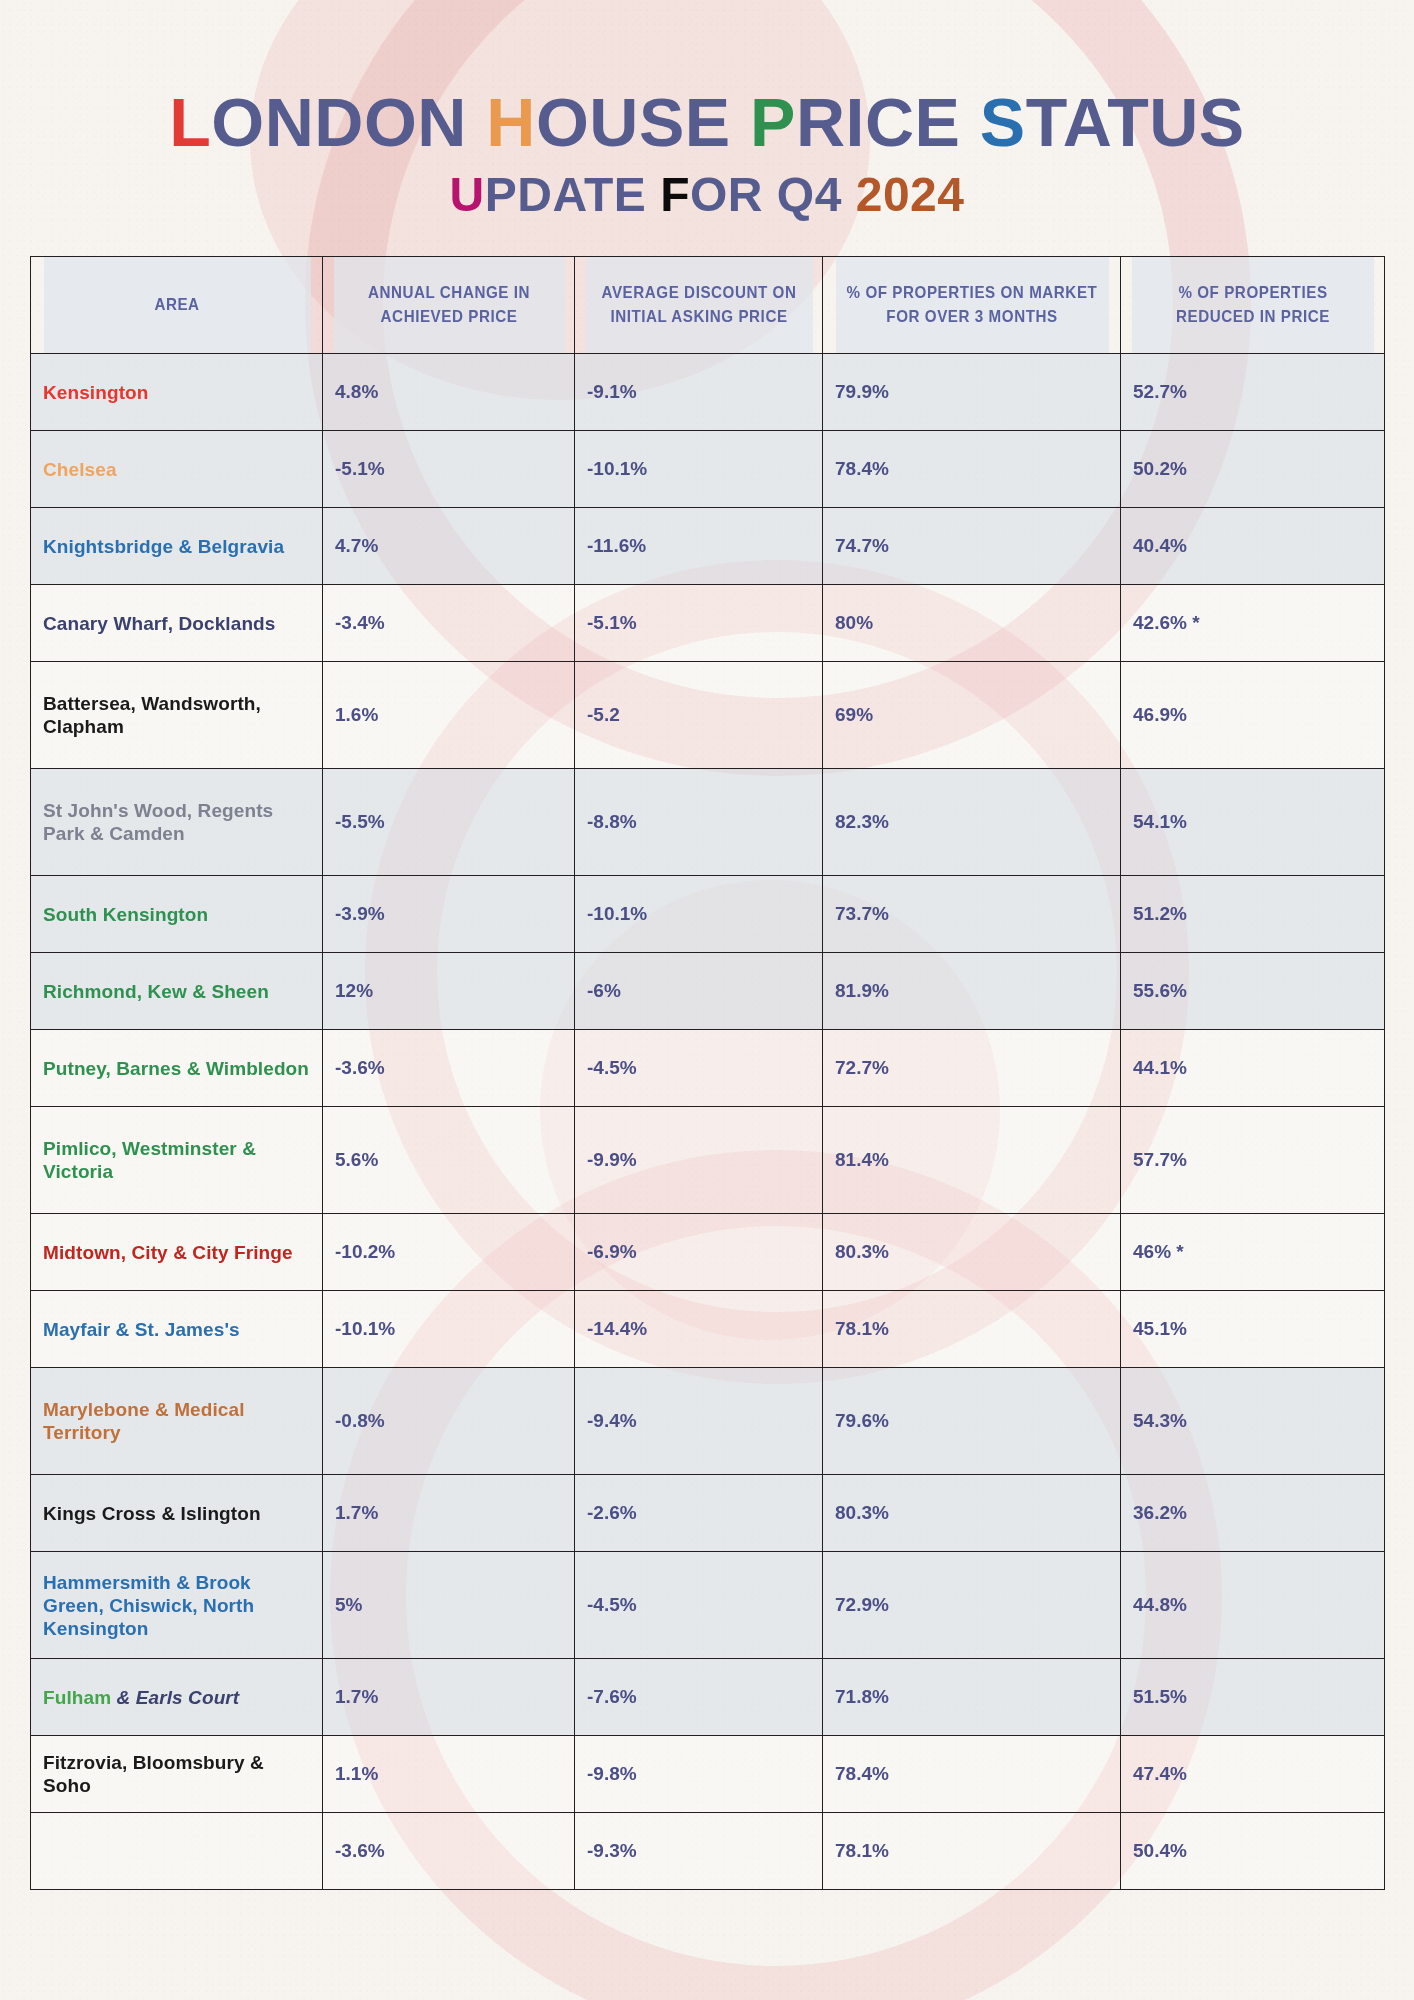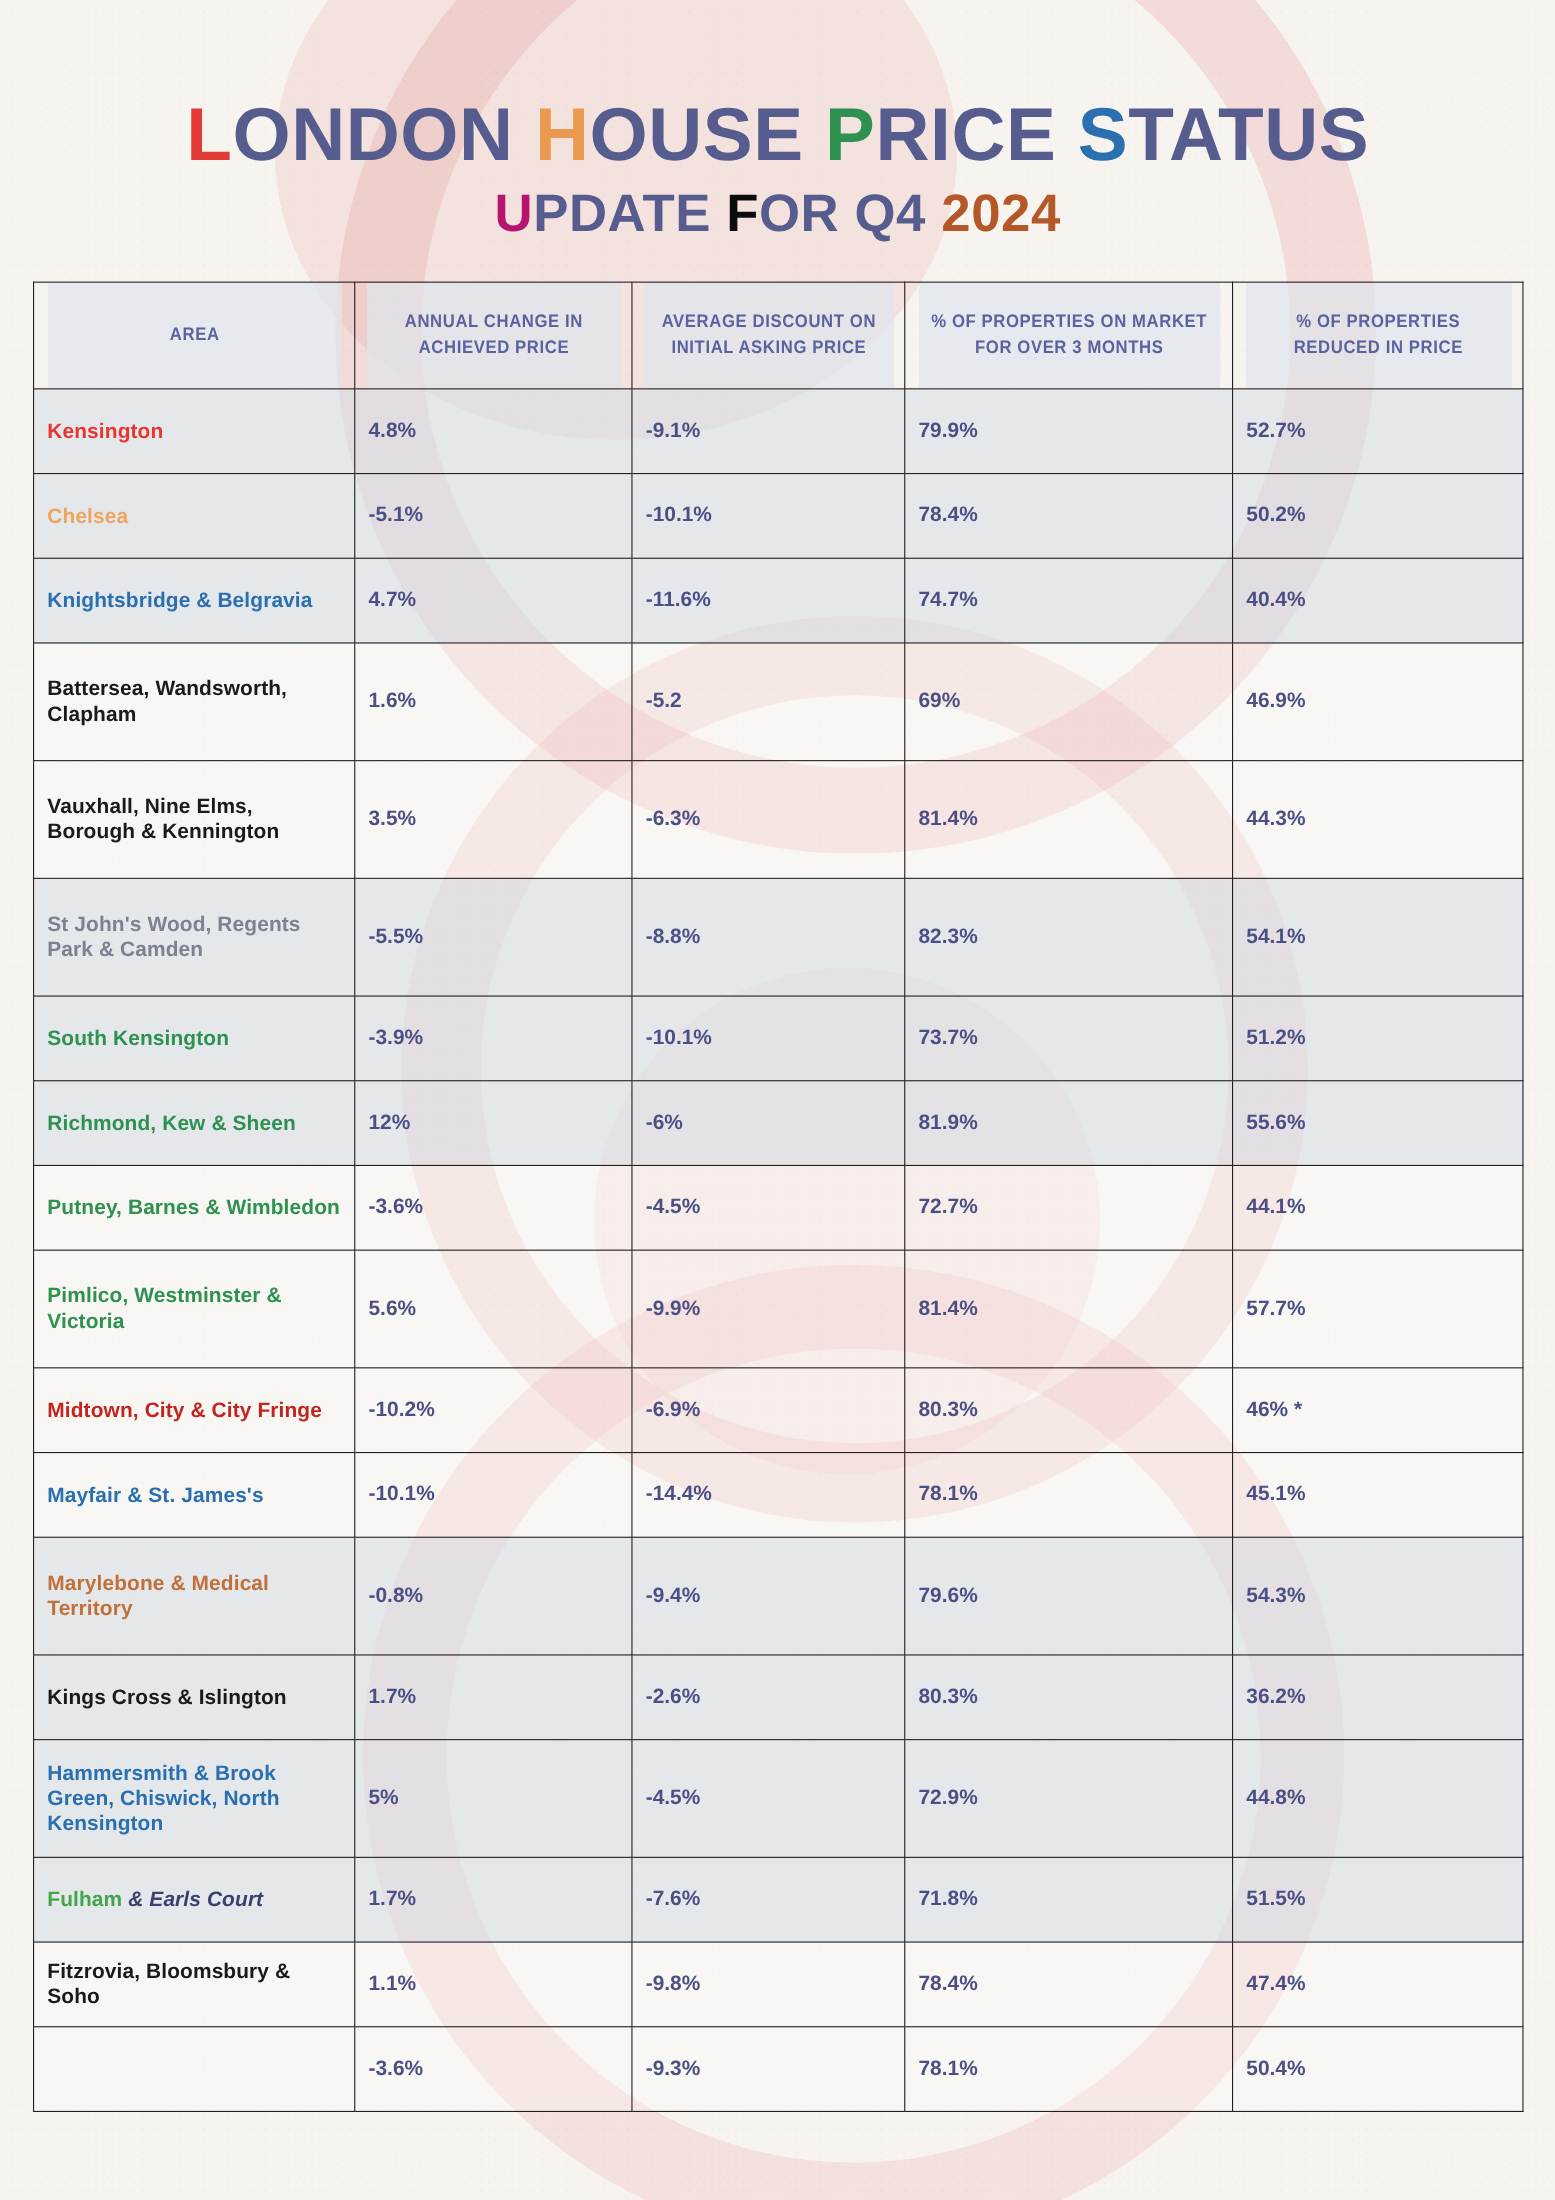--- a/index.html
+++ b/index.html
@@ -182,34 +182,34 @@
           <td>78.4%</td>
           <td>50.2%</td>
         </tr>
         <tr class="shade">
           <td class="area"><span class="a-blue">Knightsbridge &amp; Belgravia</span></td>
           <td>4.7%</td>
           <td>-11.6%</td>
           <td>74.7%</td>
           <td>40.4%</td>
         </tr>
+        <tr class="plain">
+          <td class="area"><span class="a-navy">Canary Wharf, Docklands</span></td>
+          <td>-3.4%</td>
+          <td>-5.1%</td>
+          <td>80%</td>
+          <td>42.6% *</td>
+        </tr>
         <tr class="plain tall">
           <td class="area"><span class="a-black">Battersea, Wandsworth, Clapham</span></td>
           <td>1.6%</td>
           <td>-5.2</td>
           <td>69%</td>
           <td>46.9%</td>
         </tr>
-        <tr class="plain tall">
-          <td class="area"><span class="a-black">Vauxhall, Nine Elms, Borough &amp; Kennington</span></td>
-          <td>3.5%</td>
-          <td>-6.3%</td>
-          <td>81.4%</td>
-          <td>44.3%</td>
-        </tr>
         <tr class="shade tall">
           <td class="area"><span class="a-gray">St John's Wood, Regents Park &amp; Camden</span></td>
           <td>-5.5%</td>
           <td>-8.8%</td>
           <td>82.3%</td>
           <td>54.1%</td>
         </tr>
         <tr class="shade">
           <td class="area"><span class="a-green">South Kensington</span></td>
           <td>-3.9%</td>

